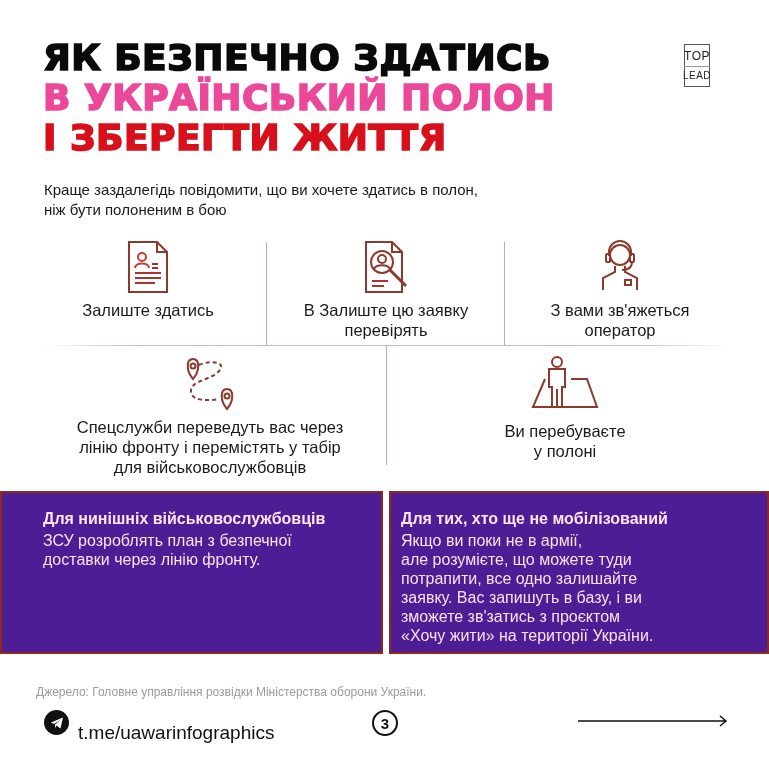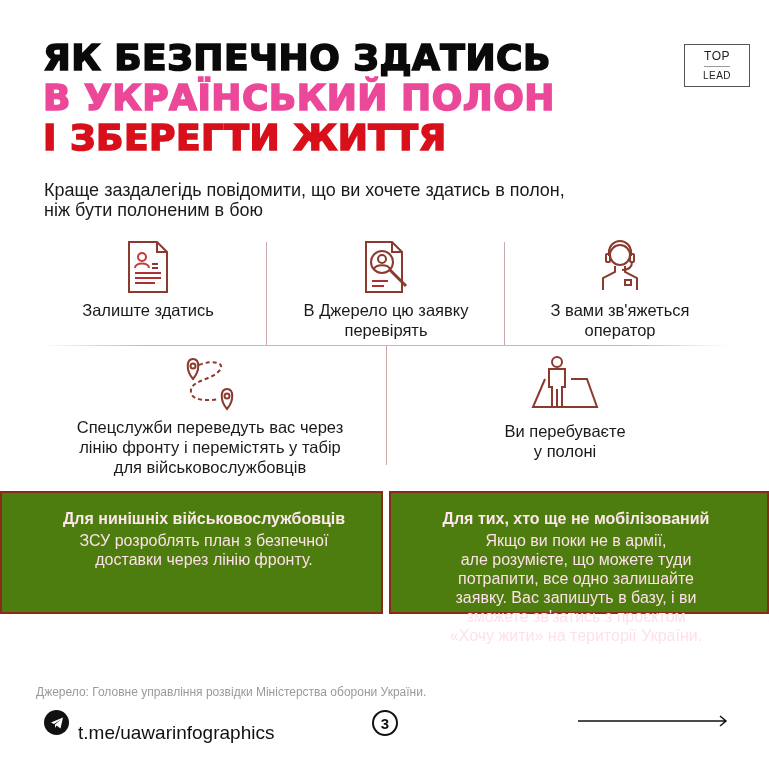--- a/index.html
+++ b/index.html
@@ -5,35 +5,35 @@
   * { box-sizing: border-box; margin: 0; padding: 0; }
   html, body { width: 769px; height: 768px; background: #ffffff; overflow: hidden; }
   body { position: relative; font-family: "Liberation Sans", sans-serif; color: #111; }
 
   .title { position: absolute; left: 43px; top: 38px; font-family: "DejaVu Sans", sans-serif; font-weight: 900; font-size: 36px; line-height: 40px; letter-spacing: 0.5px; }
   .title .line { display: block; white-space: nowrap; font-weight: bold; -webkit-text-stroke: 1.6px currentColor; }
   .title .l1 { color: #0a0a0a; }
   .title .l2 { color: #ec4899; }
   .title .l3 { color: #d8101c; }
 
-  .logo { position: absolute; left: 684px; top: 44px; width: 66px; height: 43px; border: 1.5px solid #555; display: flex; flex-direction: column; align-items: center; justify-content: center; }
+  .logo { position: absolute; left: 684px; top: 44px; width: 26px; height: 43px; border: 1.5px solid #555; display: flex; flex-direction: column; align-items: center; justify-content: center; }
   .logo .top { font-size: 12px; letter-spacing: 0.5px; color: #222; line-height: 13px; }
   .logo .sep { width: 26px; height: 1.5px; background: #999; margin: 3px 0 3px; }
   .logo .bot { font-size: 10px; letter-spacing: 0.5px; color: #222; line-height: 11px; }
 
-  .subtitle { position: absolute; left: 44px; top: 180px; font-size: 18px; line-height: 20px; color: #1a1a1a; width: 620px; }
+  .subtitle { position: absolute; left: 44px; top: 180px; font-size: 15px; line-height: 20px; color: #1a1a1a; width: 620px; }
   .subtitle span { display: block; }
 
   .steps { position: absolute; left: 0; top: 230px; width: 769px; height: 250px; }
   .step { position: absolute; text-align: center; font-size: 16.5px; line-height: 20px; color: #1a1a1a; }
   .step .icon { display: block; margin: 0 auto 6px; }
   .vline { position: absolute; width: 1px; background: #c9a9a9; }
   .hline { position: absolute; height: 1px; background: linear-gradient(90deg, rgba(200,170,170,0), #cdb3b3 15%, #cdb3b3 85%, rgba(200,170,170,0)); }
 
-  .card { position: absolute; top: 491px; height: 123px; background: #4d7c0f; border: 2px solid #8a2a1a; color: #fff; padding: 16px 16px 0 41px; text-align: center; }
+  .card { position: absolute; top: 491px; height: 163px; background: #4c1d95; border: 2px solid #8a2a1a; color: #fff; padding: 16px 16px 0 41px; }
   .card .head { font-weight: bold; font-size: 16px; line-height: 20px; color: #ffe6ee; white-space: nowrap; }
   .card .body { font-size: 16px; line-height: 19px; color: #ffe0e8; margin-top: 2px; }
   .card .body span { display: block; white-space: nowrap; }
   .card.left { left: 0; width: 383px; }
   .card.right { left: 389px; width: 380px; padding-left: 10px; }
 
   .source { position: absolute; left: 36px; top: 685px; font-size: 12px; color: #9a9a9a; }
   .footer { position: absolute; left: 44px; top: 710px; width: 690px; height: 26px; }
   .tg { position: absolute; left: 0; top: 0; width: 25px; height: 25px; border-radius: 50%; background: #111; display: flex; align-items: center; justify-content: center; }
   .handle { position: absolute; left: 34px; top: 10px; font-size: 19px; line-height: 25px; color: #111; }
@@ -82,21 +82,21 @@
   <div class="step" style="left:272px; top:10px; width:228px;">
     <svg class="icon" width="48" height="54" viewBox="0 0 48 54" fill="none" stroke="#8b3a2e" stroke-width="2">
       <path d="M4 2 H30 L40 12 V52 H4 Z"></path>
         <path d="M30 2 V12 H40"></path>
       <circle cx="20" cy="22" r="11"></circle>
         <circle cx="20" cy="19" r="4"></circle>
         <path d="M12 29 C14 24 26 24 28 29"></path>
       <path d="M28 30 L44 46" stroke-width="3"></path>
       <path d="M10 41 H26 M10 46 H22" stroke="#b03030"></path>
     </svg>
-    <span style="display:block">В Джерело цю заявку</span>
+    <span style="display:block">В Залиште цю заявку</span>
     <span style="display:block">перевірять</span>
   </div>
 
   <div class="step" style="left:510px; top:10px; width:220px;">
     <svg class="icon" width="46" height="54" viewBox="0 0 46 54" fill="none" stroke="#8b3a2e" stroke-width="2">
       <circle cx="23" cy="15" r="10"></circle>
       <path d="M12 16 V12 A11 11 0 0 1 34 12 V16"></path>
       <rect x="9" y="14" width="4" height="8" rx="1"></rect>
         <rect x="33" y="14" width="4" height="8" rx="1"></rect>
       <path d="M35 22 C35 28 30 30 25 30"></path>

